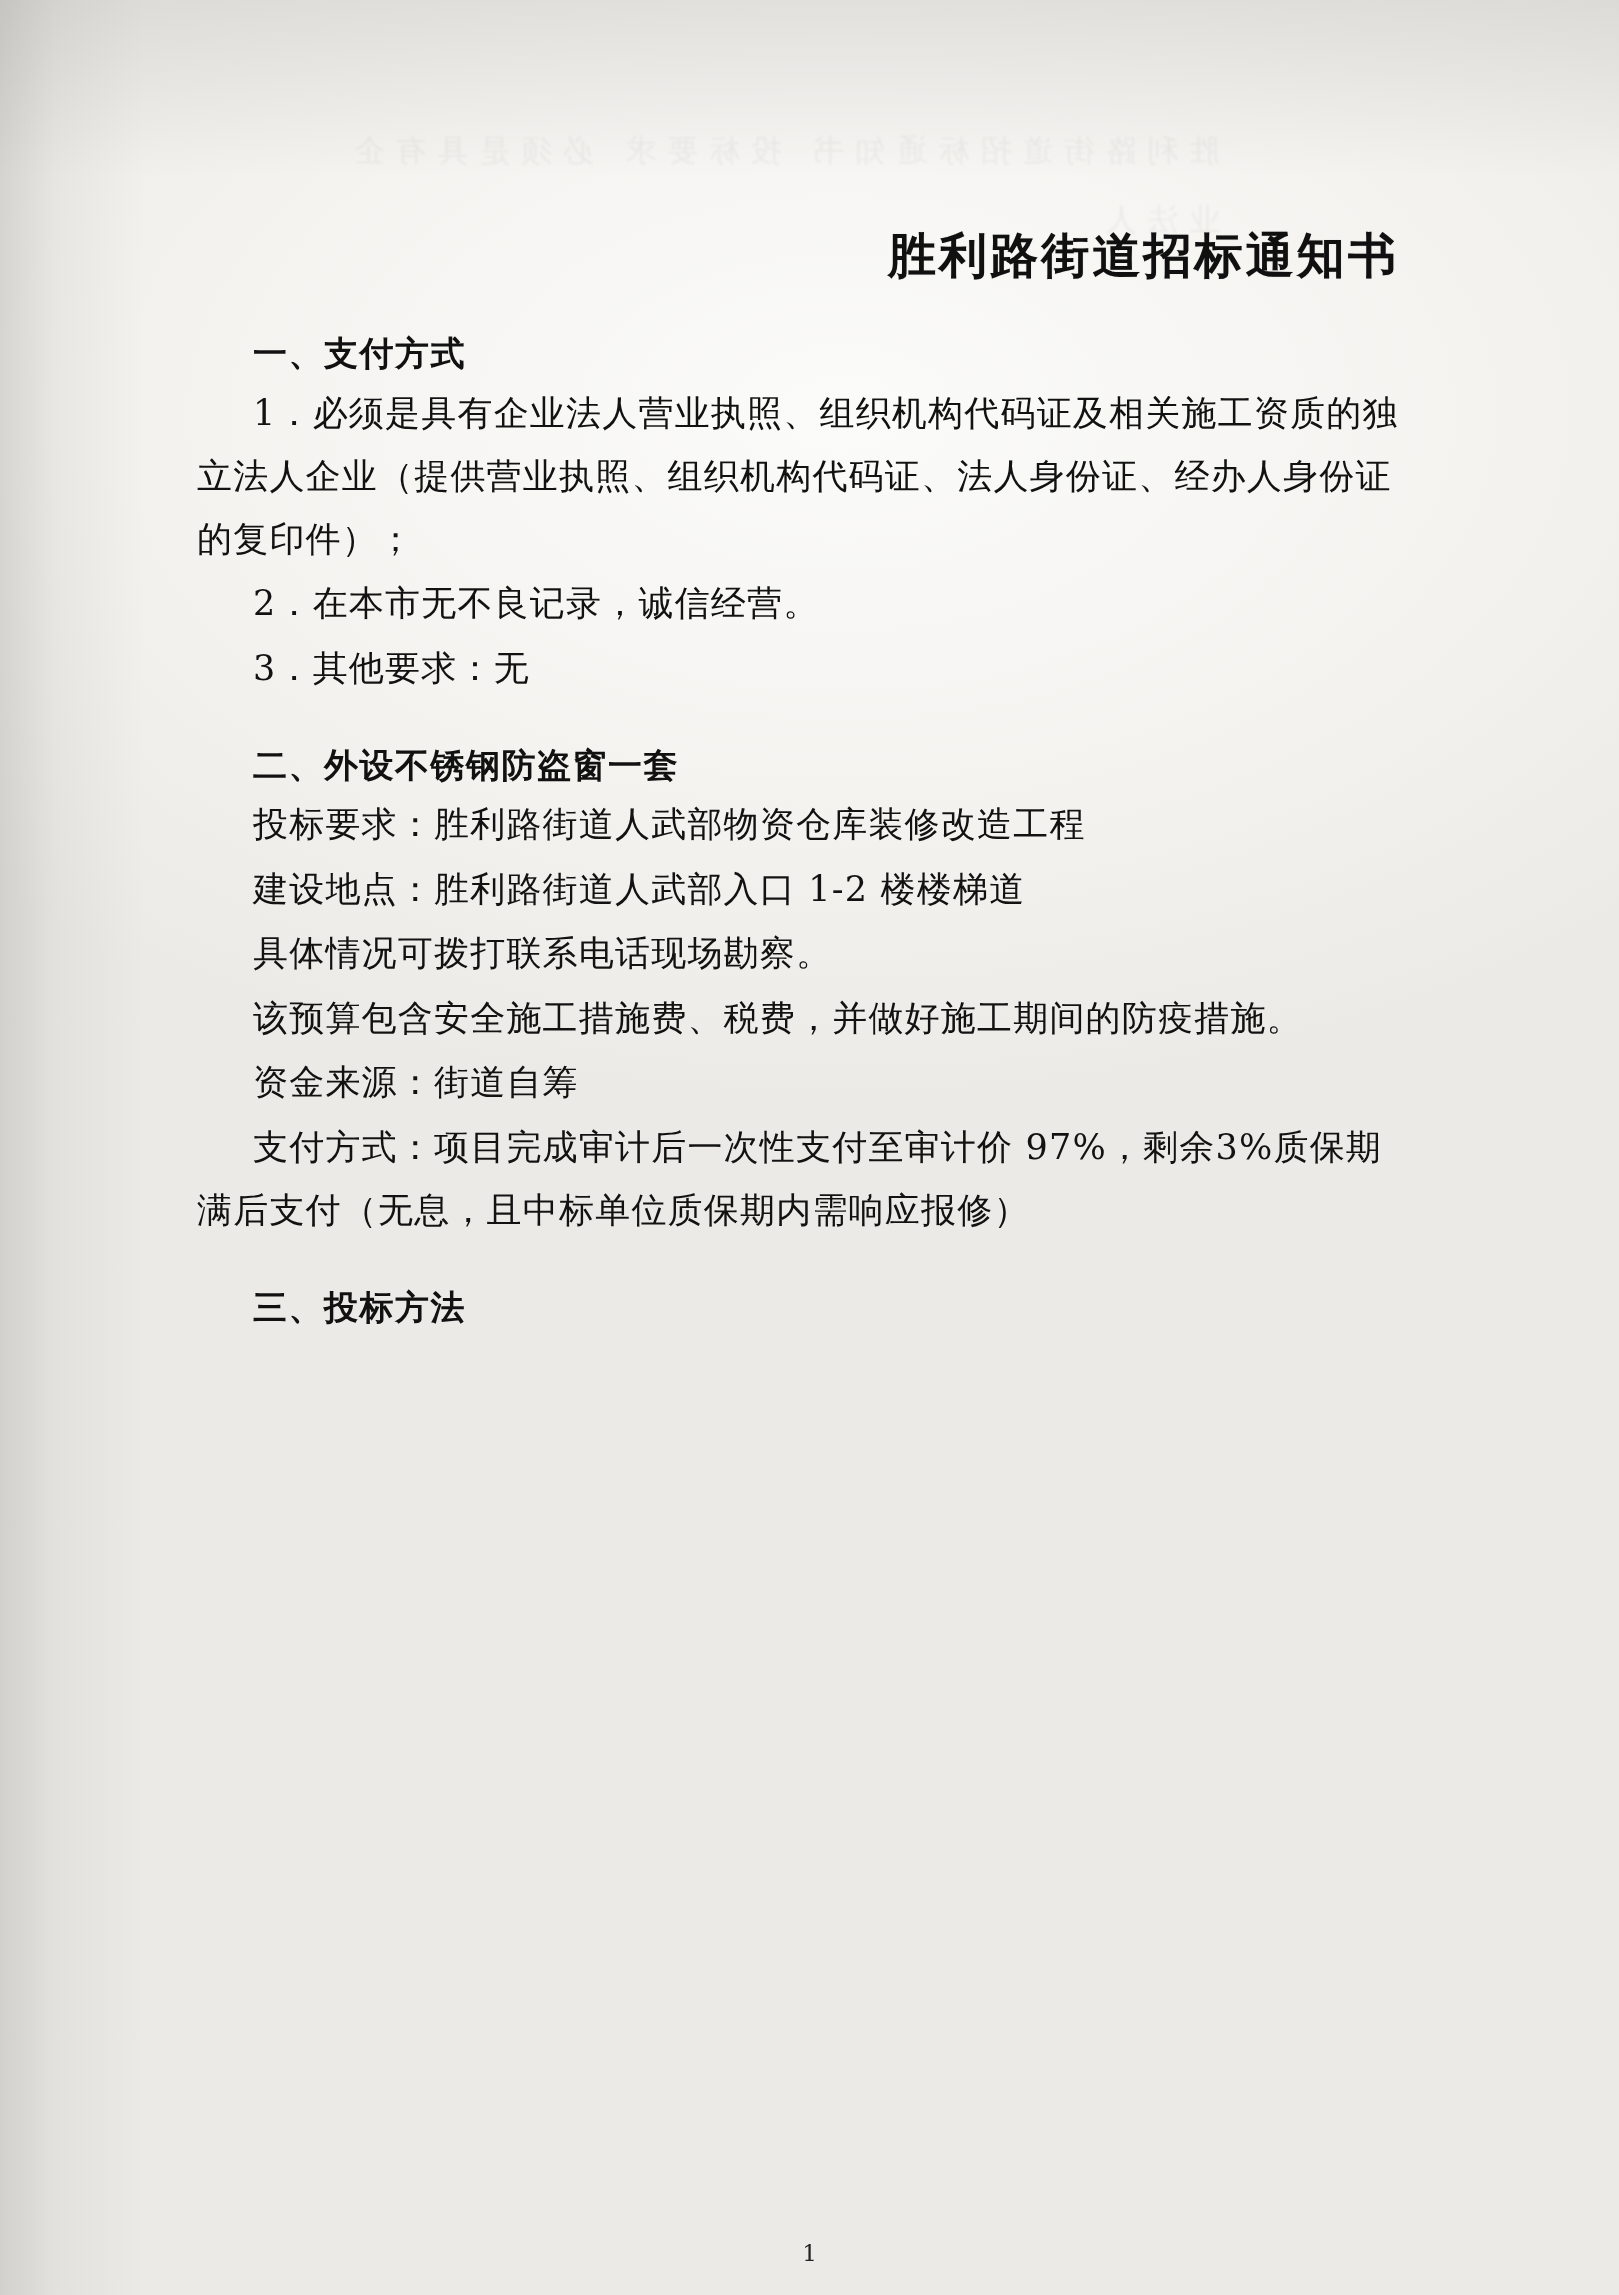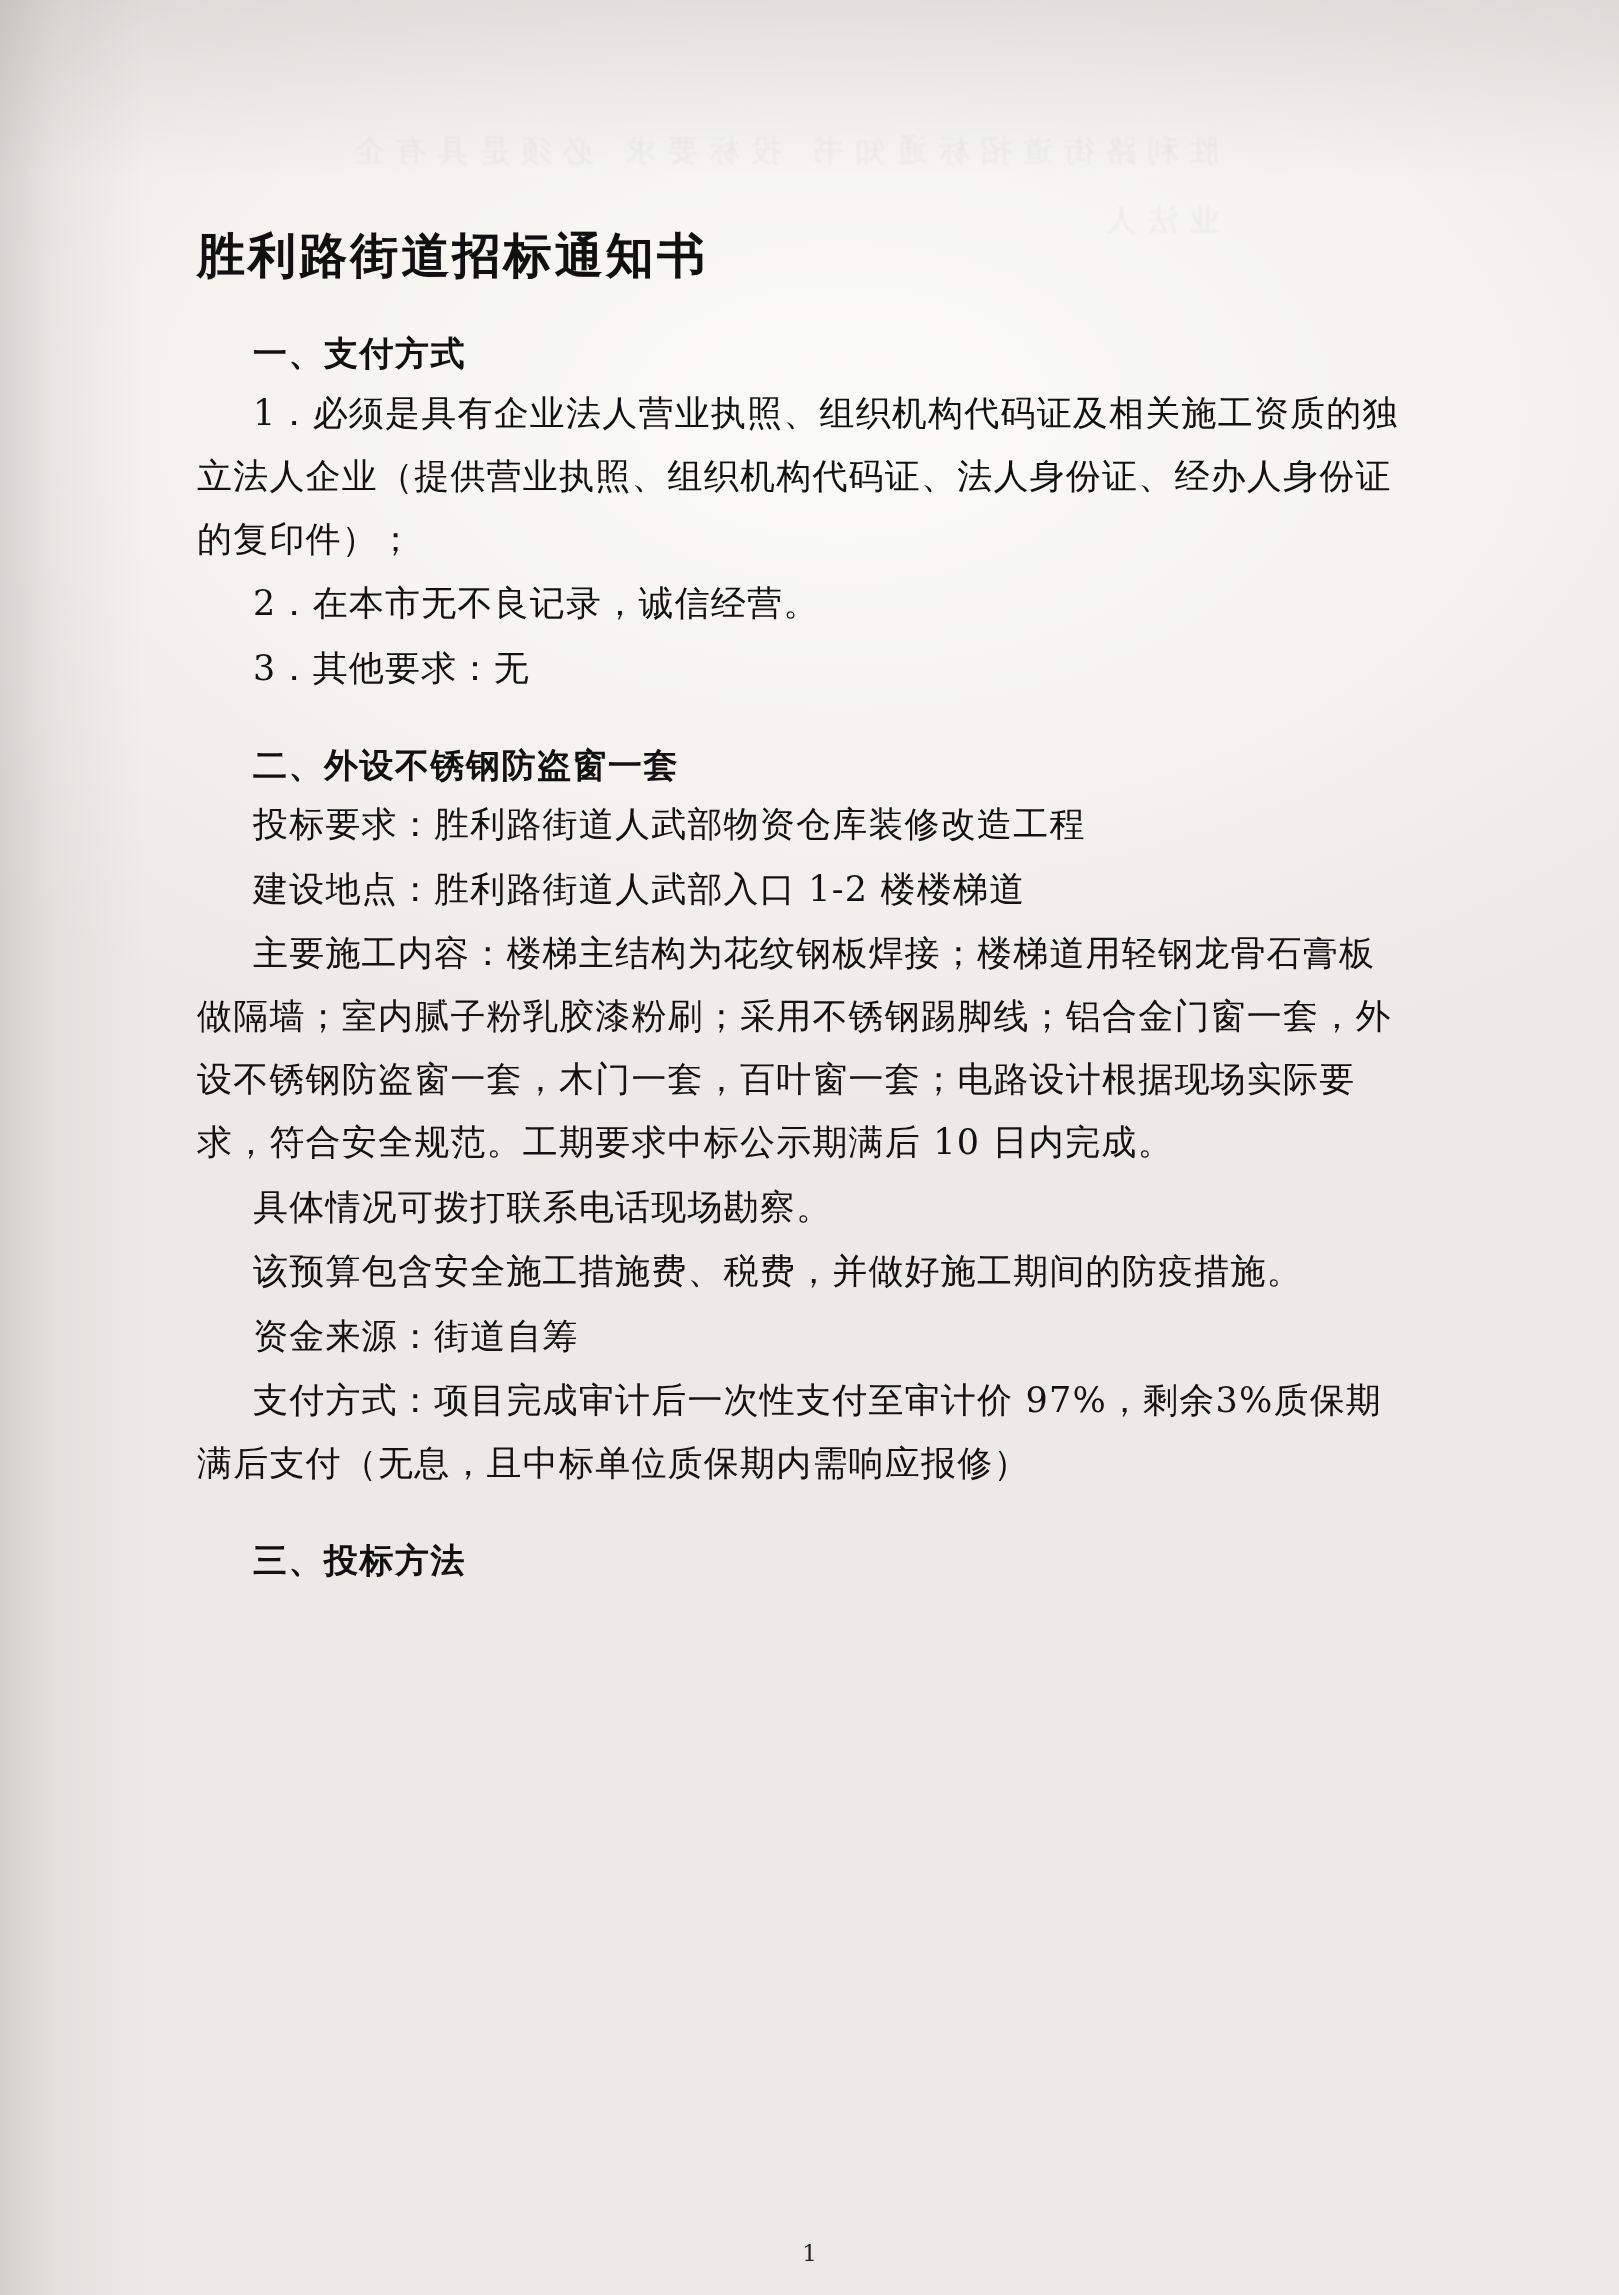--- a/index.html
+++ b/index.html
@@ -63,21 +63,21 @@
   }
 
   .content {
     position: relative;
     z-index: 3;
     padding: 0 220px 0 197px;
     box-sizing: border-box;
   }
 
   .doc-title {
-    text-align: left;
+    text-align: right;
     font-family: "DejaVu Sans", "Liberation Sans", sans-serif;
     font-weight: bold;
     font-size: 48px;
     letter-spacing: 3.1px;
     color: #101010;
     margin-top: 224px;
     margin-bottom: 0;
     text-shadow: 0 0 0.8px rgba(0,0,0,0.35);
   }
 
@@ -129,21 +129,20 @@
     <h1 class="doc-title">胜利路街道招标通知书</h1>
 
     <div class="section-head">一、支付方式</div>
     <p class="para">1．必须是具有企业法人营业执照、组织机构代码证及相关施工资质的独立法人企业（提供营业执照、组织机构代码证、法人身份证、经办人身份证的复印件）；</p>
     <p class="para tight">2．在本市无不良记录，诚信经营。</p>
     <p class="para tight">3．其他要求：无</p>
 
     <div class="section-head">二、外设不锈钢防盗窗一套</div>
     <p class="para">投标要求：胜利路街道人武部物资仓库装修改造工程</p>
     <p class="para tight">建设地点：胜利路街道人武部入口 1-2 楼楼梯道</p>
-    <p class="para tight">主要施工内容：楼梯主结构为花纹钢板焊接；楼梯道用轻钢龙骨石膏板做隔墙；室内腻子粉乳胶漆粉刷；采用不锈钢踢脚线；铝合金门窗一套，外设不锈钢防盗窗一套，木门一套，百叶窗一套；电路设计根据现场实际要求，符合安全规范。工期要求中标公示期满后 10 日内完成。</p>
     <p class="para tight">具体情况可拨打联系电话现场勘察。</p>
     <p class="para tight">该预算包含安全施工措施费、税费，并做好施工期间的防疫措施。</p>
     <p class="para tight">资金来源：街道自筹</p>
     <p class="para tight">支付方式：项目完成审计后一次性支付至审计价 97%，剩余3%质保期满后支付（无息，且中标单位质保期内需响应报修）</p>
 
     <div class="section-head">三、投标方法</div>
 
   </div>
 
   <div class="page-number">1</div>

